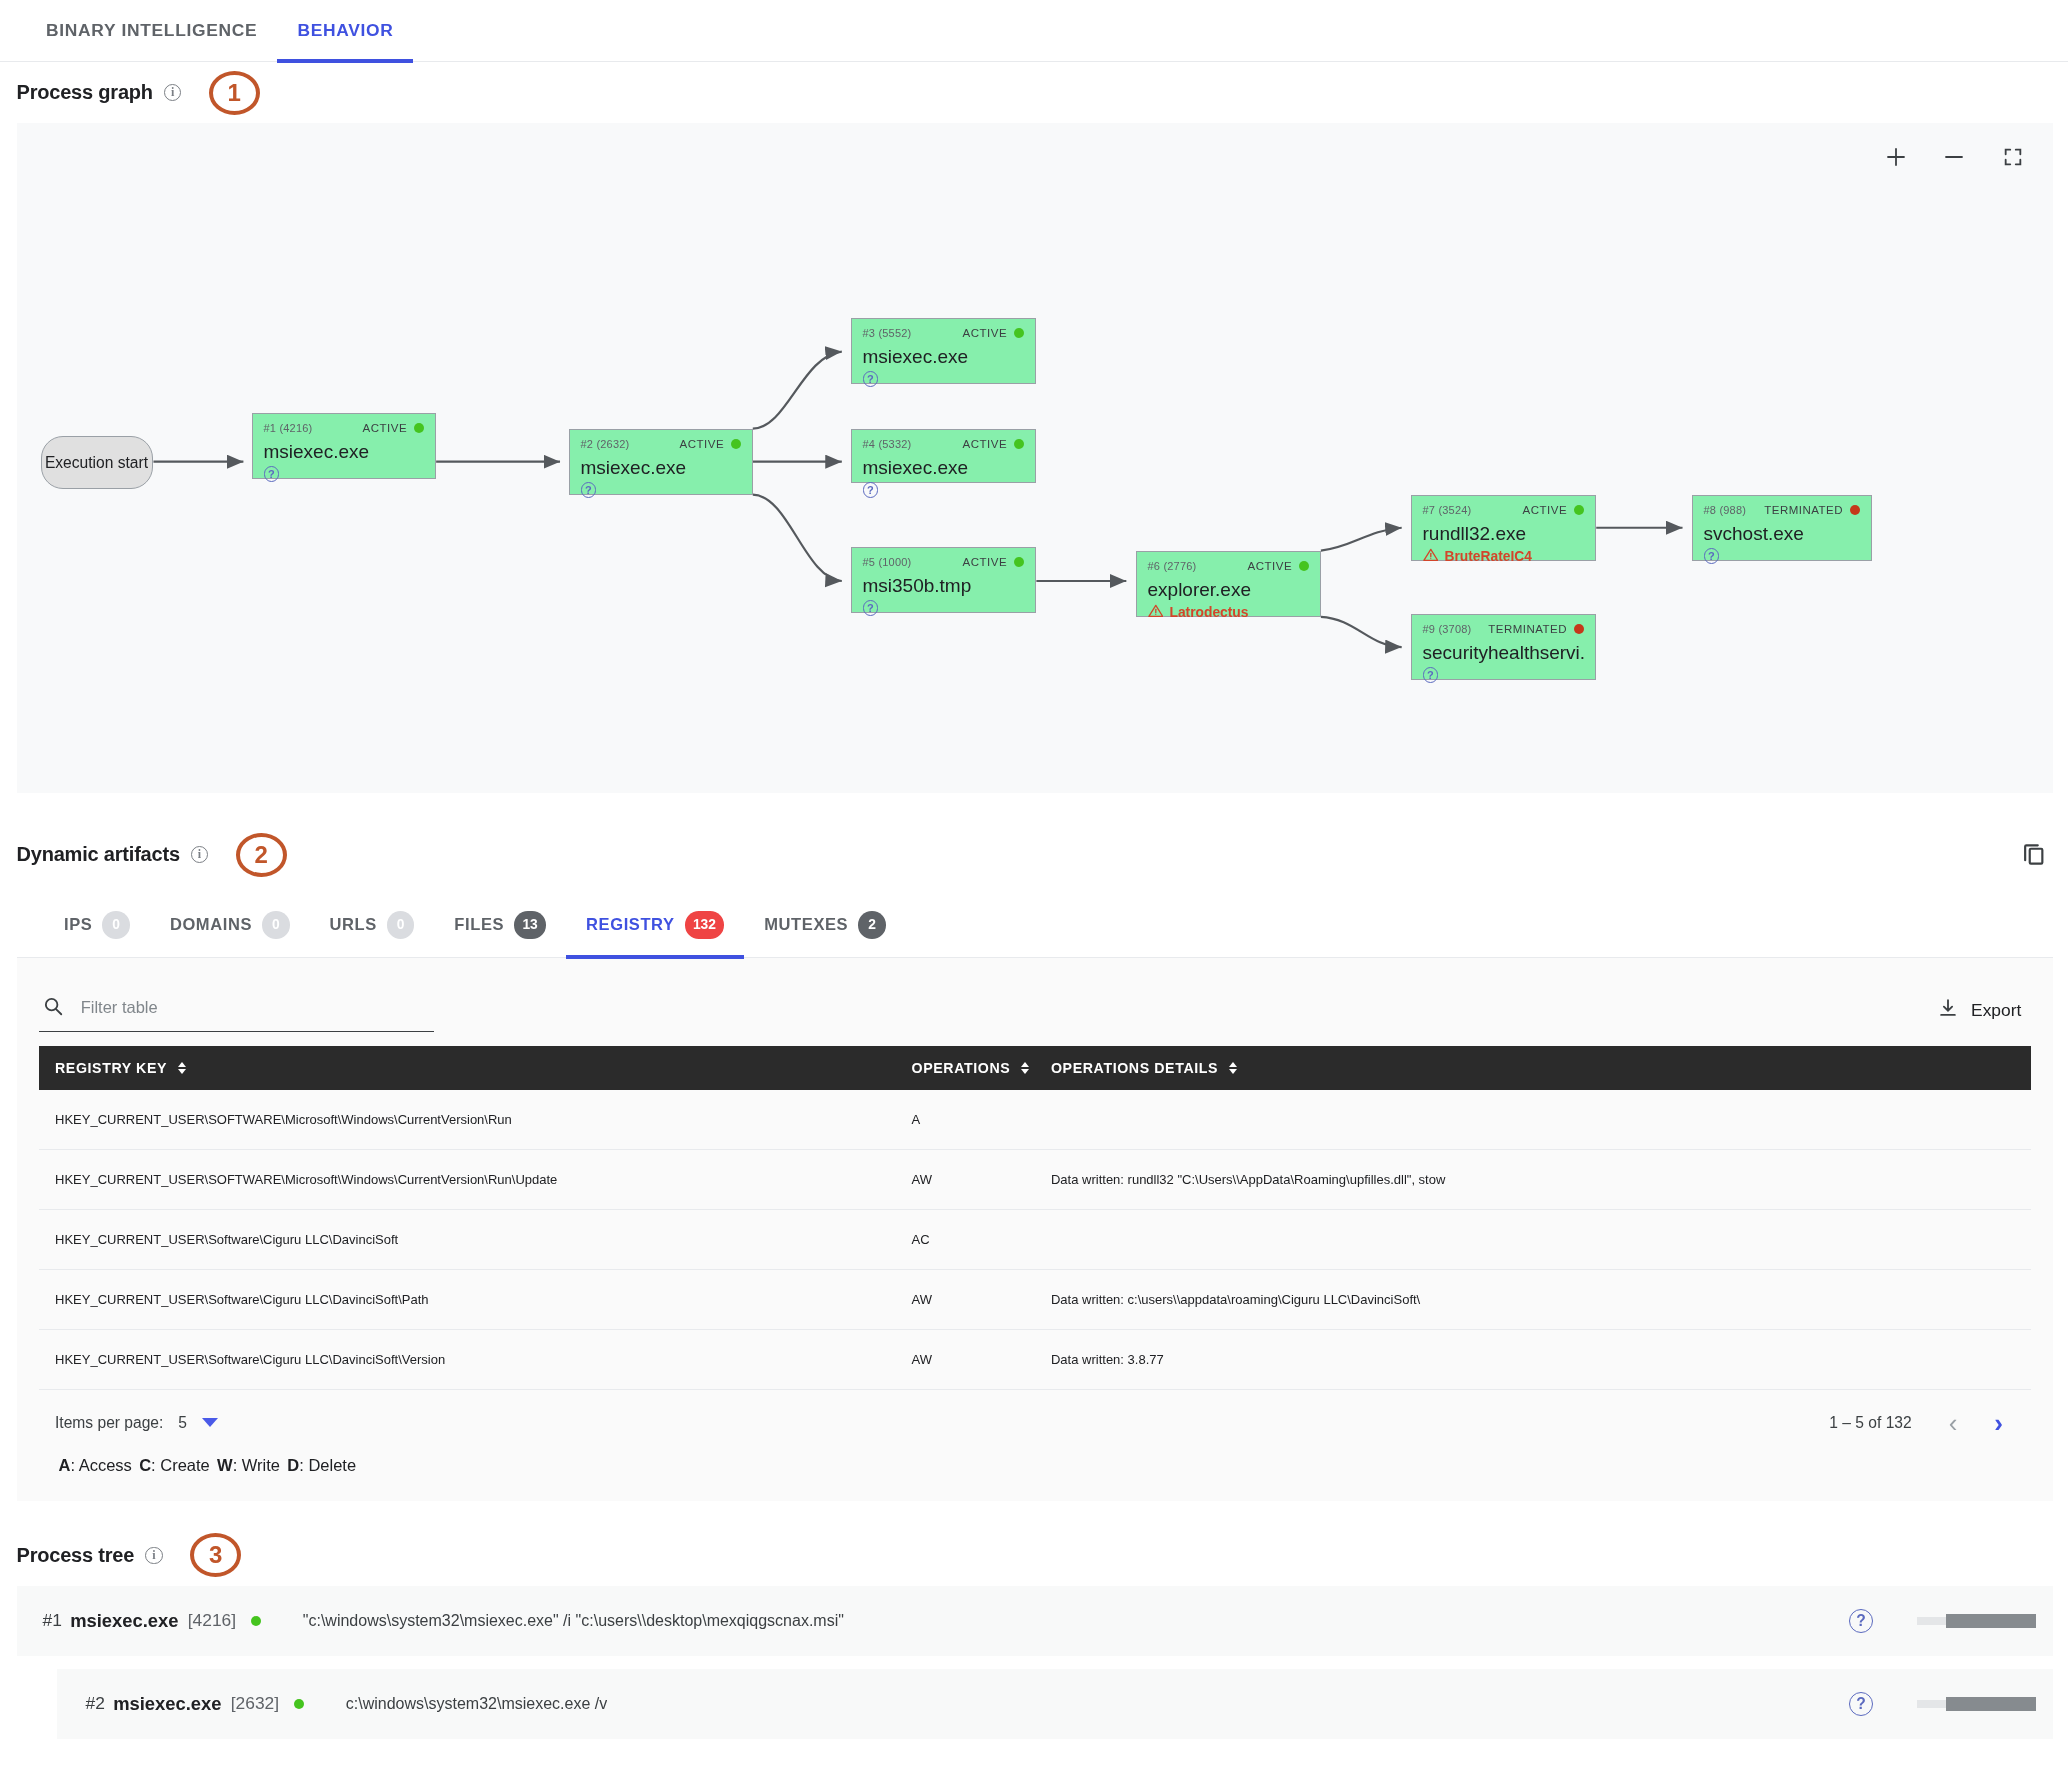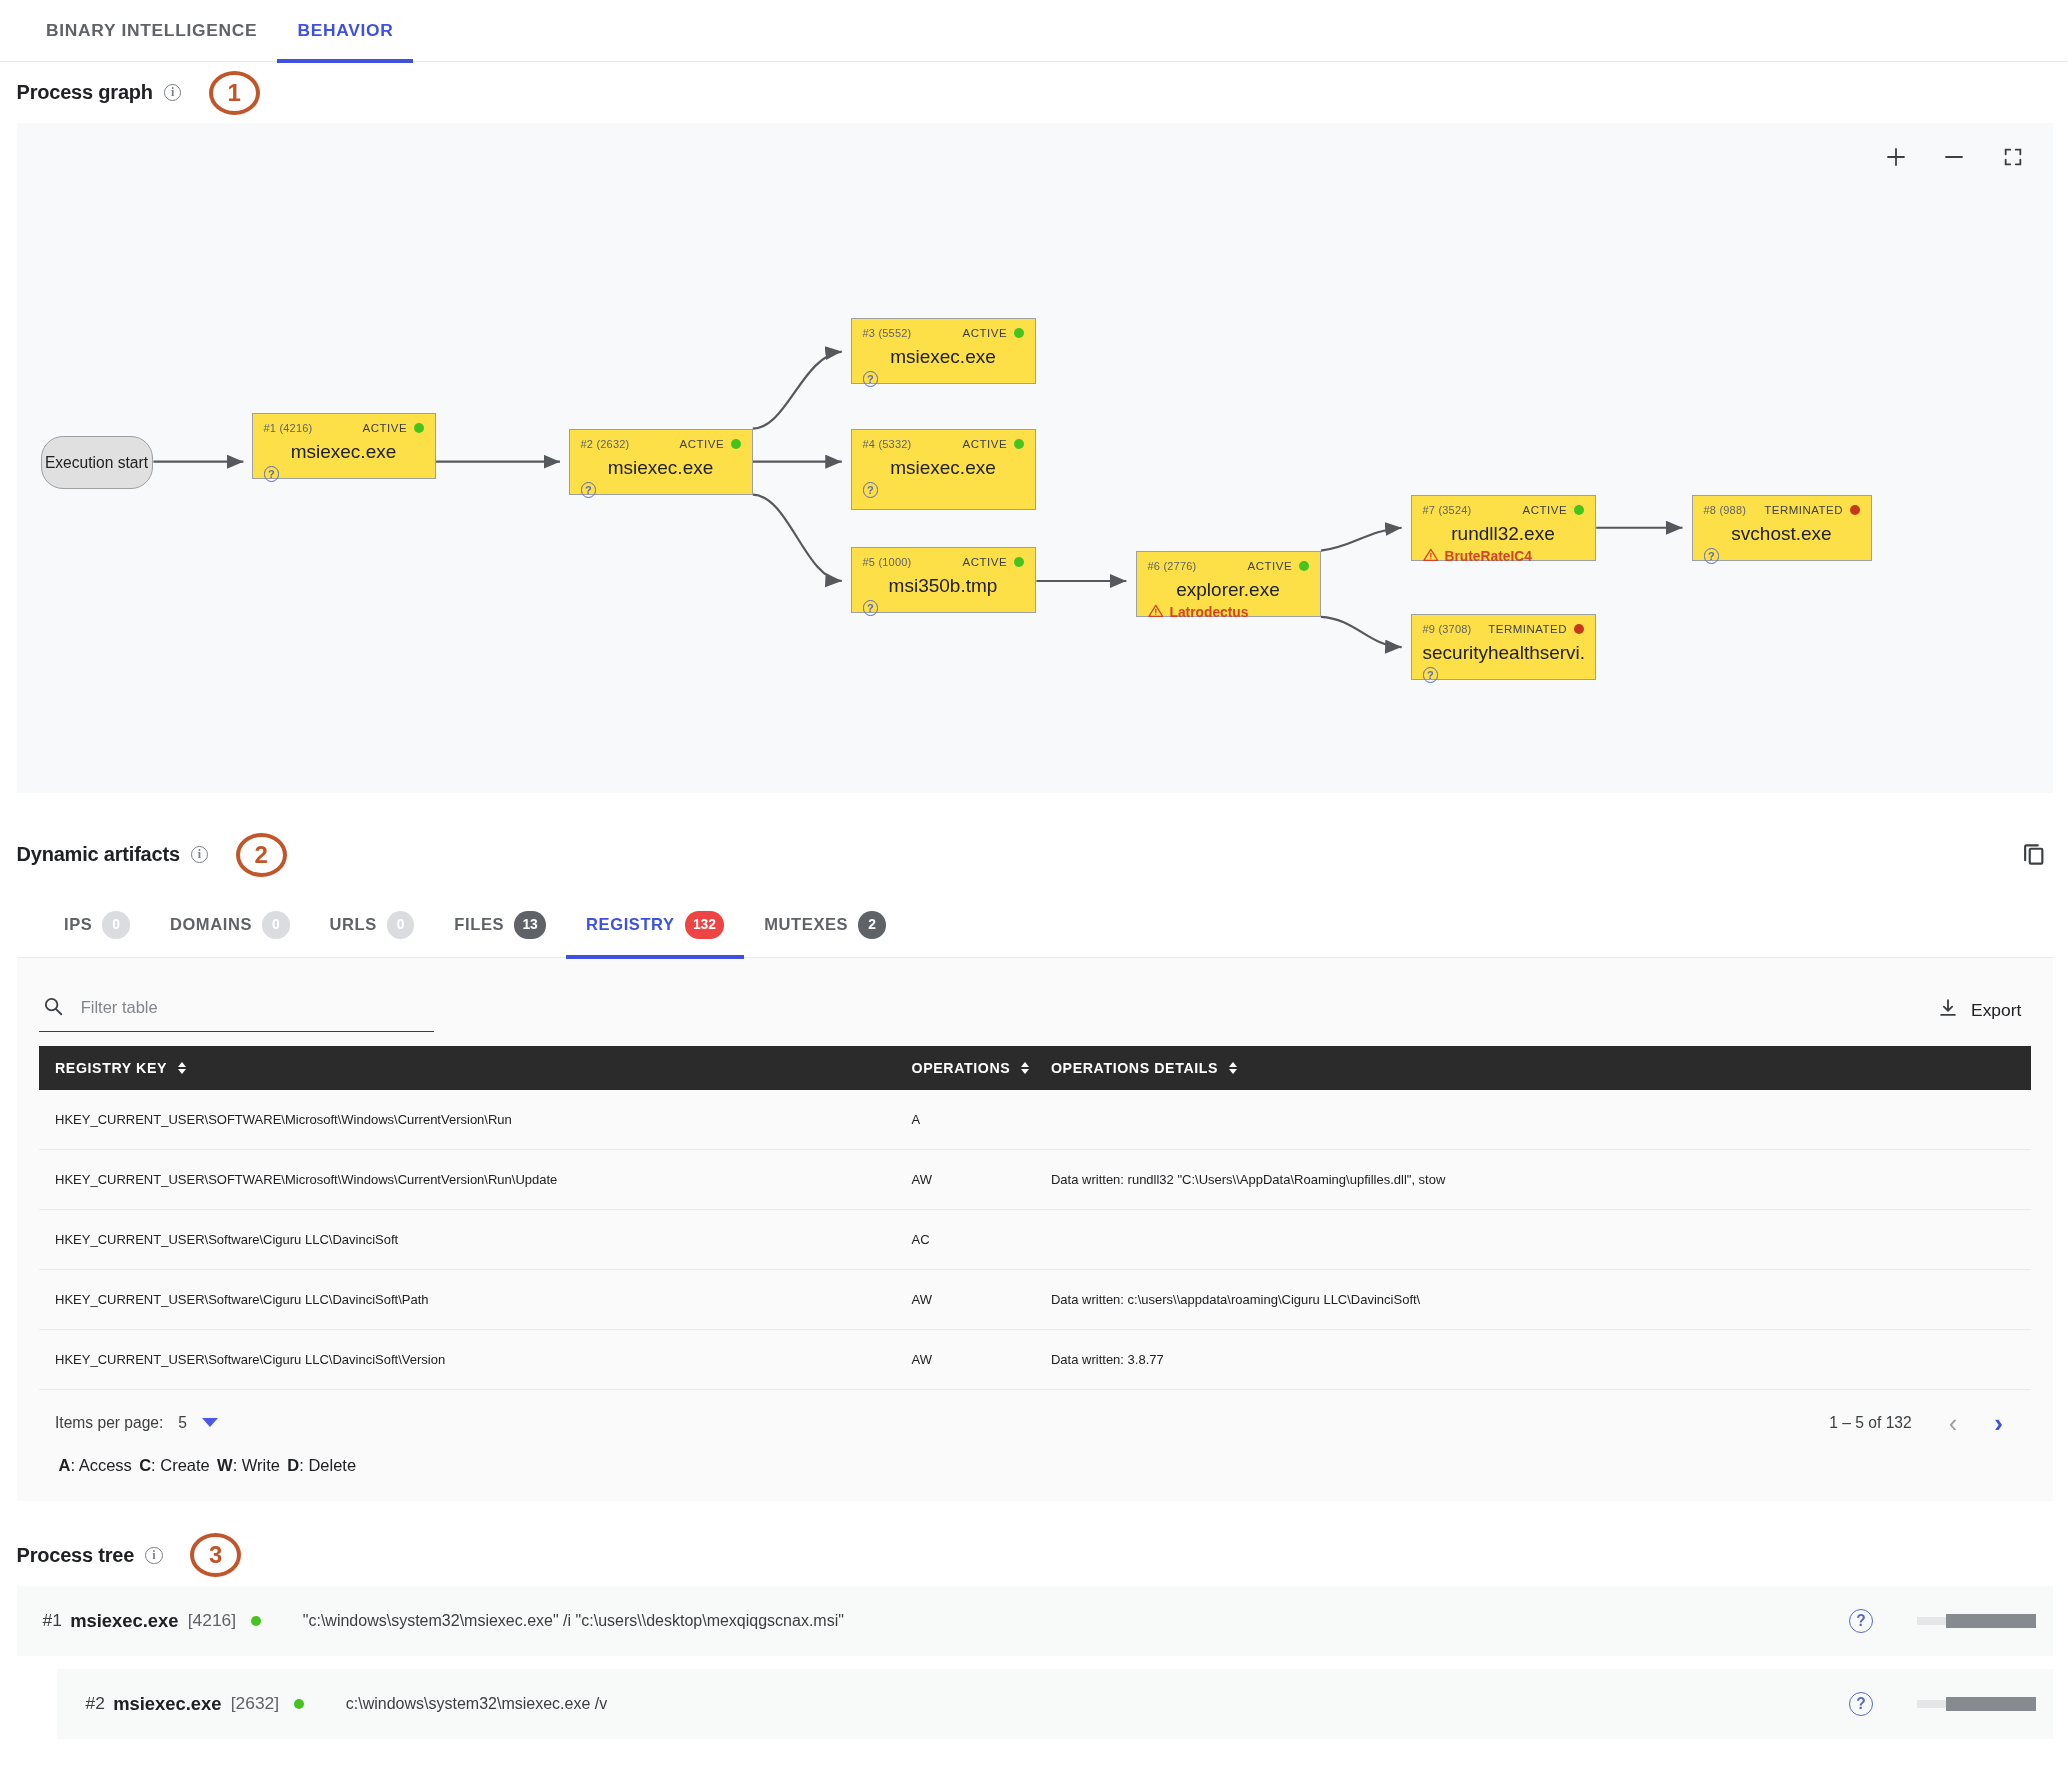--- a/index.html
+++ b/index.html
@@ -76,24 +76,23 @@
     padding: 20px 26px;
     z-index: 5;
   }
   .gtool { width:27.5px;height:27.5px;display:flex;align-items:center;justify-content:center;
            cursor:pointer; color:#3c4043; }
   .gtool svg { display:block; }
 
   .node {
     position:absolute;
     border: 1.4px solid #9aa0a6;
-    background: #fde047;
+    background: #86efac;
     box-sizing:border-box;
     padding: 8.3px 11px 0 11px;
-    text-align: center;
   }
   .node .nrow {
     display:flex; justify-content:space-between; align-items:center;
     font-size: 11px; color:#5f6368; letter-spacing:0.2px;
   }
   .node .nstate { display:flex;align-items:center; gap:6.4px; font-size:11.5px; letter-spacing:0.5px; color:#3c4043; }
   .dot { width:10px;height:10px;border-radius:50%; display:inline-block;}
   .dot.active { background:#45c41f; }
   .dot.terminated { background:#c5381a; }
   .node .nname {
@@ -299,21 +298,21 @@
       <div class="node" style="left: 834px; top: 195px; width: 185px; height: 66px;">
         <div class="nrow">
           <span>#3 (5552)</span>
           <span class="nstate">ACTIVE<span class="dot active"></span></span>
         </div>
         <div class="nname">msiexec.exe</div>
         <div class="nsub">
           <span class="q-icon">?</span>
         </div>
       </div>
-      <div class="node" style="left: 834px; top: 306px; width: 185px; height: 81px;">
+      <div class="node" style="left: 834px; top: 306px; width: 185px; height: 54px;">
         <div class="nrow">
           <span>#4 (5332)</span>
           <span class="nstate">ACTIVE<span class="dot active"></span></span>
         </div>
         <div class="nname">msiexec.exe</div>
         <div class="nsub">
           <span class="q-icon">?</span>
         </div>
       </div>
       <div class="node" style="left: 834px; top: 424px; width: 185px; height: 66px;">

